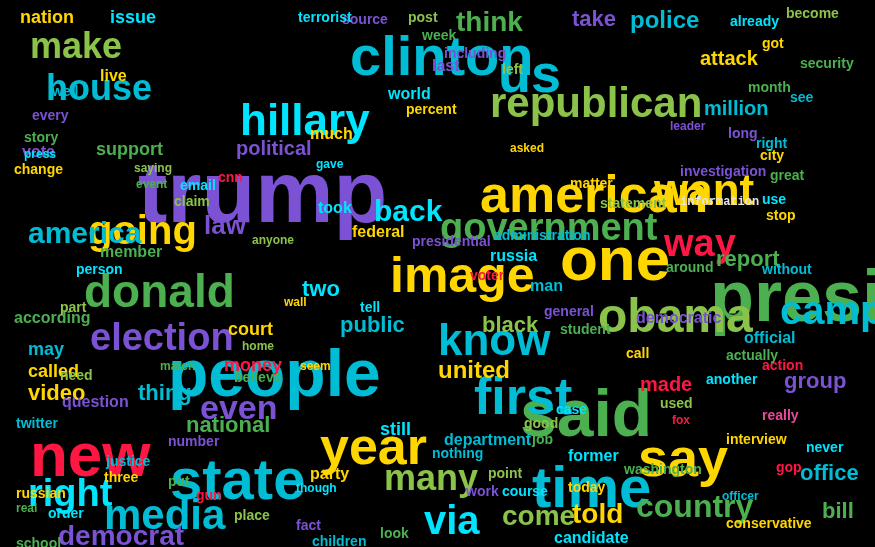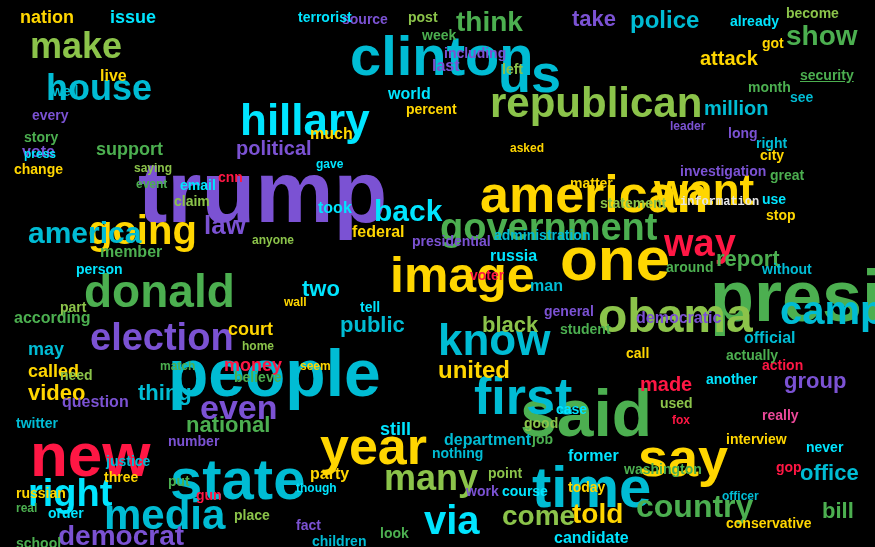--- a/index.html
+++ b/index.html
@@ -69,21 +69,20 @@
     <span class="word" style="left: 88px; top: 210px; font-size: 40px; color: rgb(255, 214, 0);">going</span>
     <span class="word" style="left: 28px; top: 218px; font-size: 30px; color: rgb(0, 188, 212);">america</span>
     <span class="word" style="left: 204px; top: 212px; font-size: 26px; color: rgb(123, 82, 211);">law</span>
     <span class="word" style="left: 236px; top: 138px; font-size: 20px; color: rgb(123, 82, 211);">political</span>
     <span class="word" style="left: 96px; top: 140px; font-size: 18px; color: rgb(76, 175, 80);">support</span>
     <span class="word" style="left: 20px; top: 8px; font-size: 18px; color: rgb(255, 214, 0);">nation</span>
     <span class="word" style="left: 110px; top: 8px; font-size: 18px; color: rgb(0, 229, 255);">issue</span>
     <span class="word" style="left: 456px; top: 8px; font-size: 28px; color: rgb(76, 175, 80);">think</span>
     <span class="word" style="left: 572px; top: 8px; font-size: 22px; color: rgb(123, 82, 211);">take</span>
     <span class="word" style="left: 630px; top: 8px; font-size: 24px; color: rgb(0, 188, 212);">police</span>
-    <span class="word" style="left: 786px; top: 22px; font-size: 28px; color: rgb(76, 175, 80);">show</span>
     <span class="word" style="left: 700px; top: 48px; font-size: 20px; color: rgb(255, 214, 0);">attack</span>
     <span class="word" style="left: 704px; top: 98px; font-size: 20px; color: rgb(0, 188, 212);">million</span>
     <span class="word" style="left: 716px; top: 248px; font-size: 22px; color: rgb(76, 175, 80);">report</span>
     <span class="word" style="left: 784px; top: 370px; font-size: 22px; color: rgb(123, 82, 211);">group</span>
     <span class="word" style="left: 438px; top: 358px; font-size: 24px; color: rgb(255, 214, 0);">united</span>
     <span class="word" style="left: 340px; top: 314px; font-size: 22px; color: rgb(0, 188, 212);">public</span>
     <span class="word" style="left: 482px; top: 314px; font-size: 22px; color: rgb(139, 195, 74);">black</span>
     <span class="word" style="left: 302px; top: 278px; font-size: 22px; color: rgb(0, 229, 255);">two</span>
     <span class="word" style="left: 228px; top: 320px; font-size: 18px; color: rgb(255, 214, 0);">court</span>
     <span class="word" style="left: 224px; top: 356px; font-size: 18px; color: rgb(255, 23, 68);">money</span>
@@ -121,21 +120,21 @@
     <span class="word" style="left: 180px; top: 178px; font-size: 14px; color: rgb(0, 229, 255);">email</span>
     <span class="word" style="left: 174px; top: 194px; font-size: 14px; color: rgb(139, 195, 74);">claim</span>
     <span class="word" style="left: 218px; top: 170px; font-size: 14px; color: rgb(255, 23, 68);">cnn</span>
     <span class="word" style="left: 22px; top: 144px; font-size: 16px; color: rgb(123, 82, 211);">vote</span>
     <span class="word" style="left: 14px; top: 162px; font-size: 14px; color: rgb(255, 214, 0);">change</span>
     <span class="word" style="left: 100px; top: 244px; font-size: 16px; color: rgb(76, 175, 80);">member</span>
     <span class="word" style="left: 76px; top: 262px; font-size: 14px; color: rgb(0, 229, 255);">person</span>
     <span class="word" style="left: 60px; top: 300px; font-size: 14px; color: rgb(139, 195, 74);">part</span>
     <span class="word" style="left: 342px; top: 12px; font-size: 14px; color: rgb(123, 82, 211);">source</span>
     <span class="word" style="left: 298px; top: 10px; font-size: 14px; color: rgb(0, 229, 255);">terrorist</span>
-    <span class="word" style="left: 800px; top: 68px; font-size: 14px; color: rgb(76, 175, 80); text-decoration: underline;">security</span>
+    <span class="word" style="left: 800px; top: 56px; font-size: 14px; color: rgb(76, 175, 80);">security</span>
     <span class="word" style="left: 494px; top: 228px; font-size: 14px; color: rgb(0, 188, 212);">administration</span>
     <span class="word" style="left: 570px; top: 176px; font-size: 14px; color: rgb(255, 214, 0);">matter</span>
     <span class="word" style="left: 600px; top: 196px; font-size: 14px; color: rgb(139, 195, 74);">statement</span>
     <span class="word" style="left: 680px; top: 164px; font-size: 14px; color: rgb(123, 82, 211);">investigation</span>
     <span class="word" style="left: 762px; top: 192px; font-size: 14px; color: rgb(0, 229, 255);">use</span>
     <span class="word" style="left: 766px; top: 208px; font-size: 14px; color: rgb(255, 214, 0);">stop</span>
     <span class="word" style="left: 666px; top: 260px; font-size: 14px; color: rgb(76, 175, 80);">around</span>
     <span class="word" style="left: 762px; top: 262px; font-size: 14px; color: rgb(0, 188, 212);">without</span>
     <span class="word" style="left: 762px; top: 358px; font-size: 14px; color: rgb(255, 23, 68);">action</span>
     <span class="word" style="left: 706px; top: 372px; font-size: 14px; color: rgb(0, 229, 255);">another</span>

